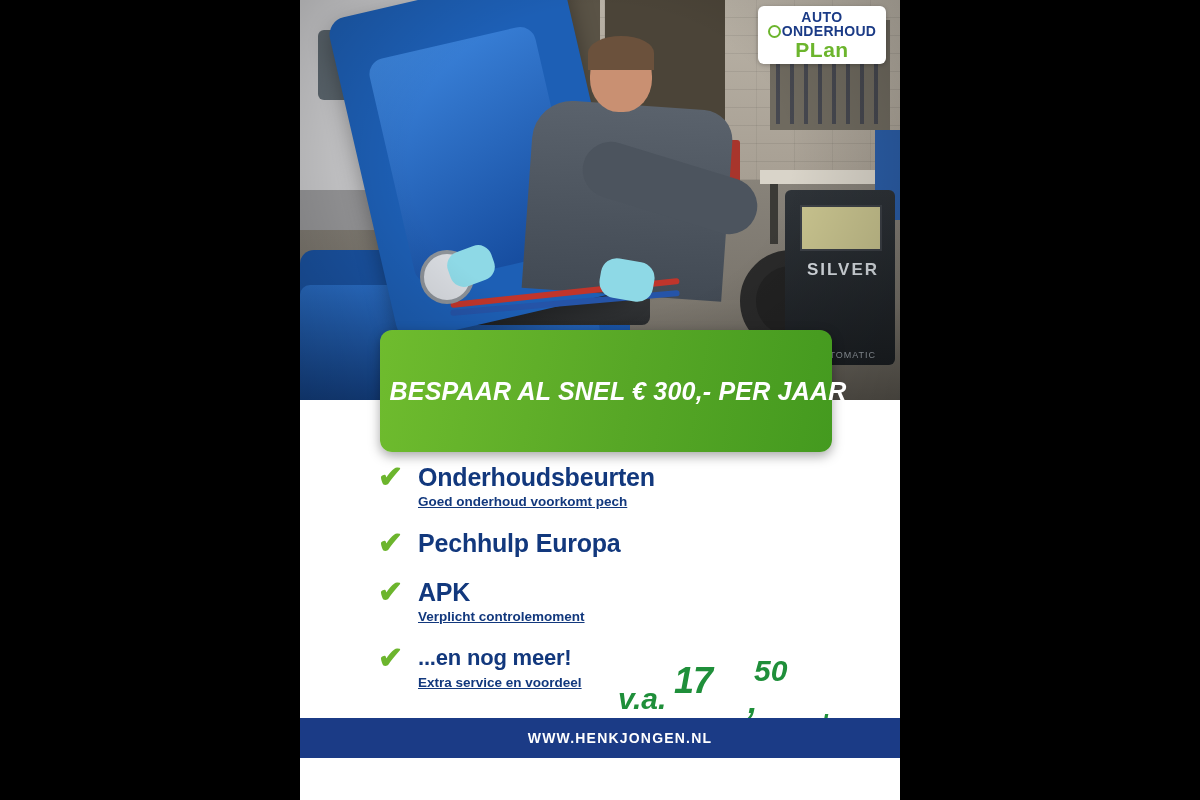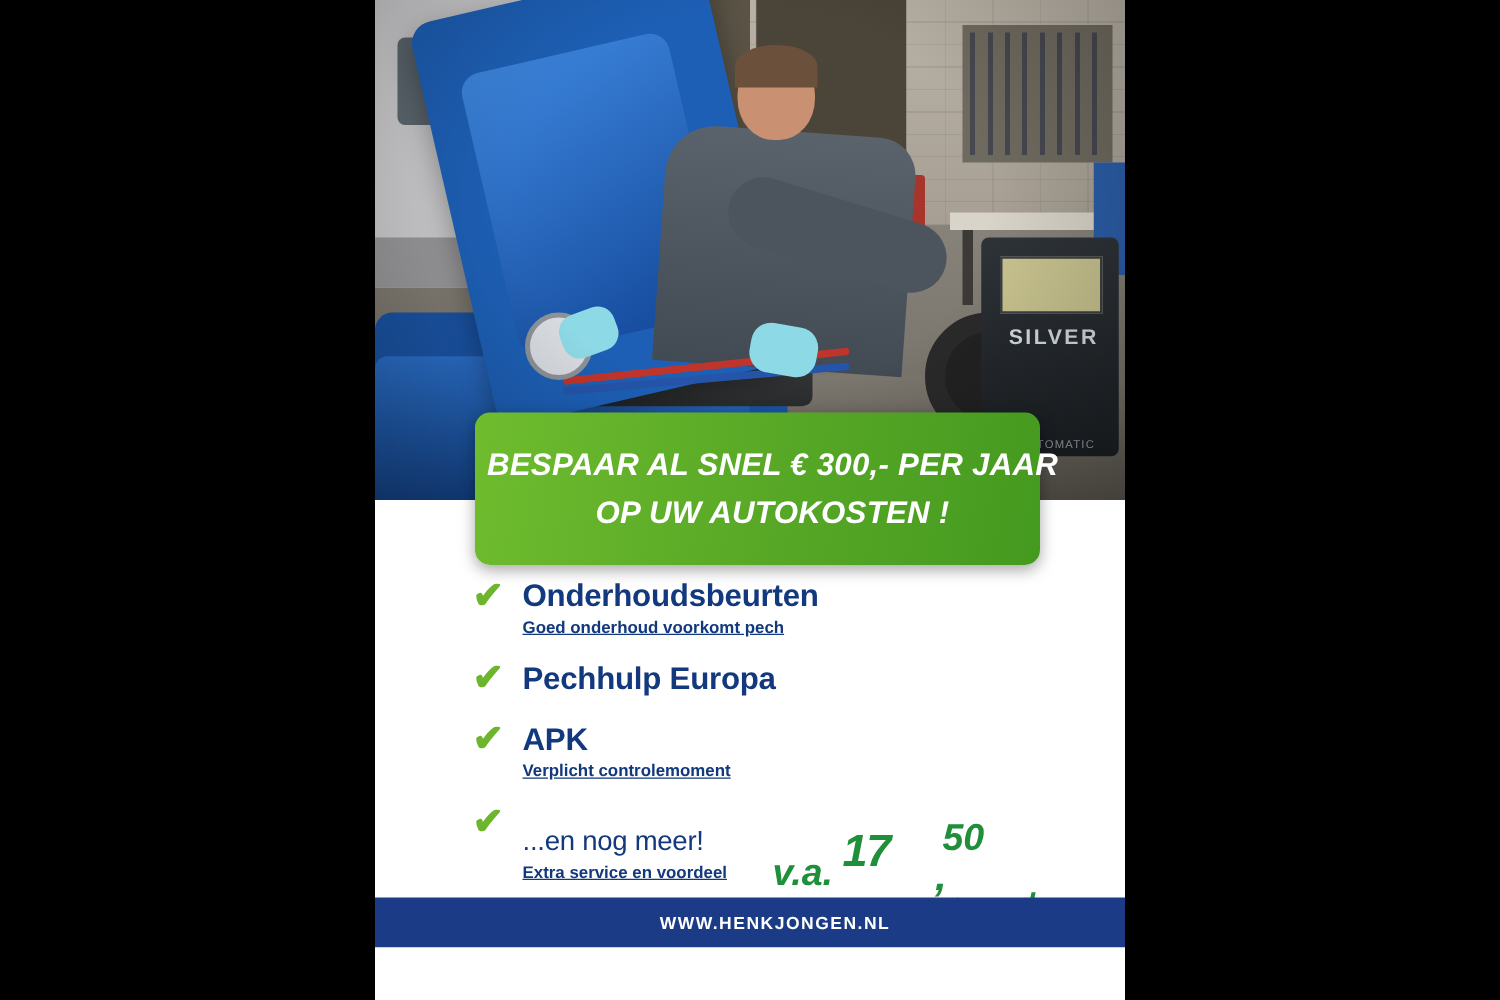--- a/index.html
+++ b/index.html
@@ -77,21 +77,21 @@
         background:linear-gradient(100deg,#6fbc2e 0%,#57a726 55%,#449a1f 100%);
         box-shadow:0 4px 12px rgba(0,0,0,.35);display:flex;flex-direction:column;
         align-items:center;justify-content:center;}
   .banner div{color:#fff;font-style:italic;font-weight:bold;font-size:25px;line-height:38px;letter-spacing:.2px;white-space:nowrap;margin-left:24px;}
 
   
   .features{position:absolute;left:78px;top:462px;width:470px;}
   .feat{display:flex;align-items:flex-start;margin-bottom:19px;}
   .check{width:40px;font-size:30px;color:#6cb52d;line-height:30px;font-weight:bold;flex:none;}
   .feat-title{font-size:25px;font-weight:bold;color:#12387d;line-height:30px;letter-spacing:-.2px;}
-  .feat-title.small{font-size:22px;font-weight:normal;margin-top:15px;}
+  .feat-title.small{font-size:22px;font-weight:bold;}
   .feat-sub{font-size:13.5px;font-weight:bold;color:#12387d;margin-top:2px;text-decoration:underline;}
 
   
   .price{position:absolute;left:318px;top:652px;width:240px;height:90px;color:#1f8f3a;
          font-style:italic;font-weight:bold;}
   .price .va{position:absolute;left:0;top:30px;font-size:30px;}
   .price .big{position:absolute;left:56px;top:8px;font-size:36px;letter-spacing:-1px;}
   .price .comma{position:absolute;left:130px;top:30px;font-size:34px;}
   .price .cents{position:absolute;left:136px;top:2px;font-size:30px;}
   .price .mnd{position:absolute;left:138px;top:58px;font-size:24px;}
@@ -136,25 +136,29 @@
       <div class="person-arm"></div>
       <div class="person-head"></div>
       <div class="person-hair"></div>
       <div class="hose-r"></div>
       <div class="hose-b"></div>
       <div class="gauge"></div>
       <div class="glove"></div>
       <div class="glove2"></div>
       <div class="vignette"></div>
 
+      <div class="logo">
+        <div class="logo-l1">AUTO</div>
+        <div class="logo-l2"><span class="ring"></span><span>ONDERHOUD</span></div>
+        <div class="logo-l3">PLan</div>
+      </div>
     </div>
 
     <div class="banner">
       <div>BESPAAR AL SNEL € 300,- PER JAAR</div>
-      <div>OP UW AUTOKOSTEN !</div>
     </div>
 
     <div class="features">
       <div class="feat">
         <div class="check">✔</div>
         <div>
           <div class="feat-title">Onderhoudsbeurten</div>
           <div class="feat-sub">Goed onderhoud voorkomt pech</div>
         </div>
       </div>

